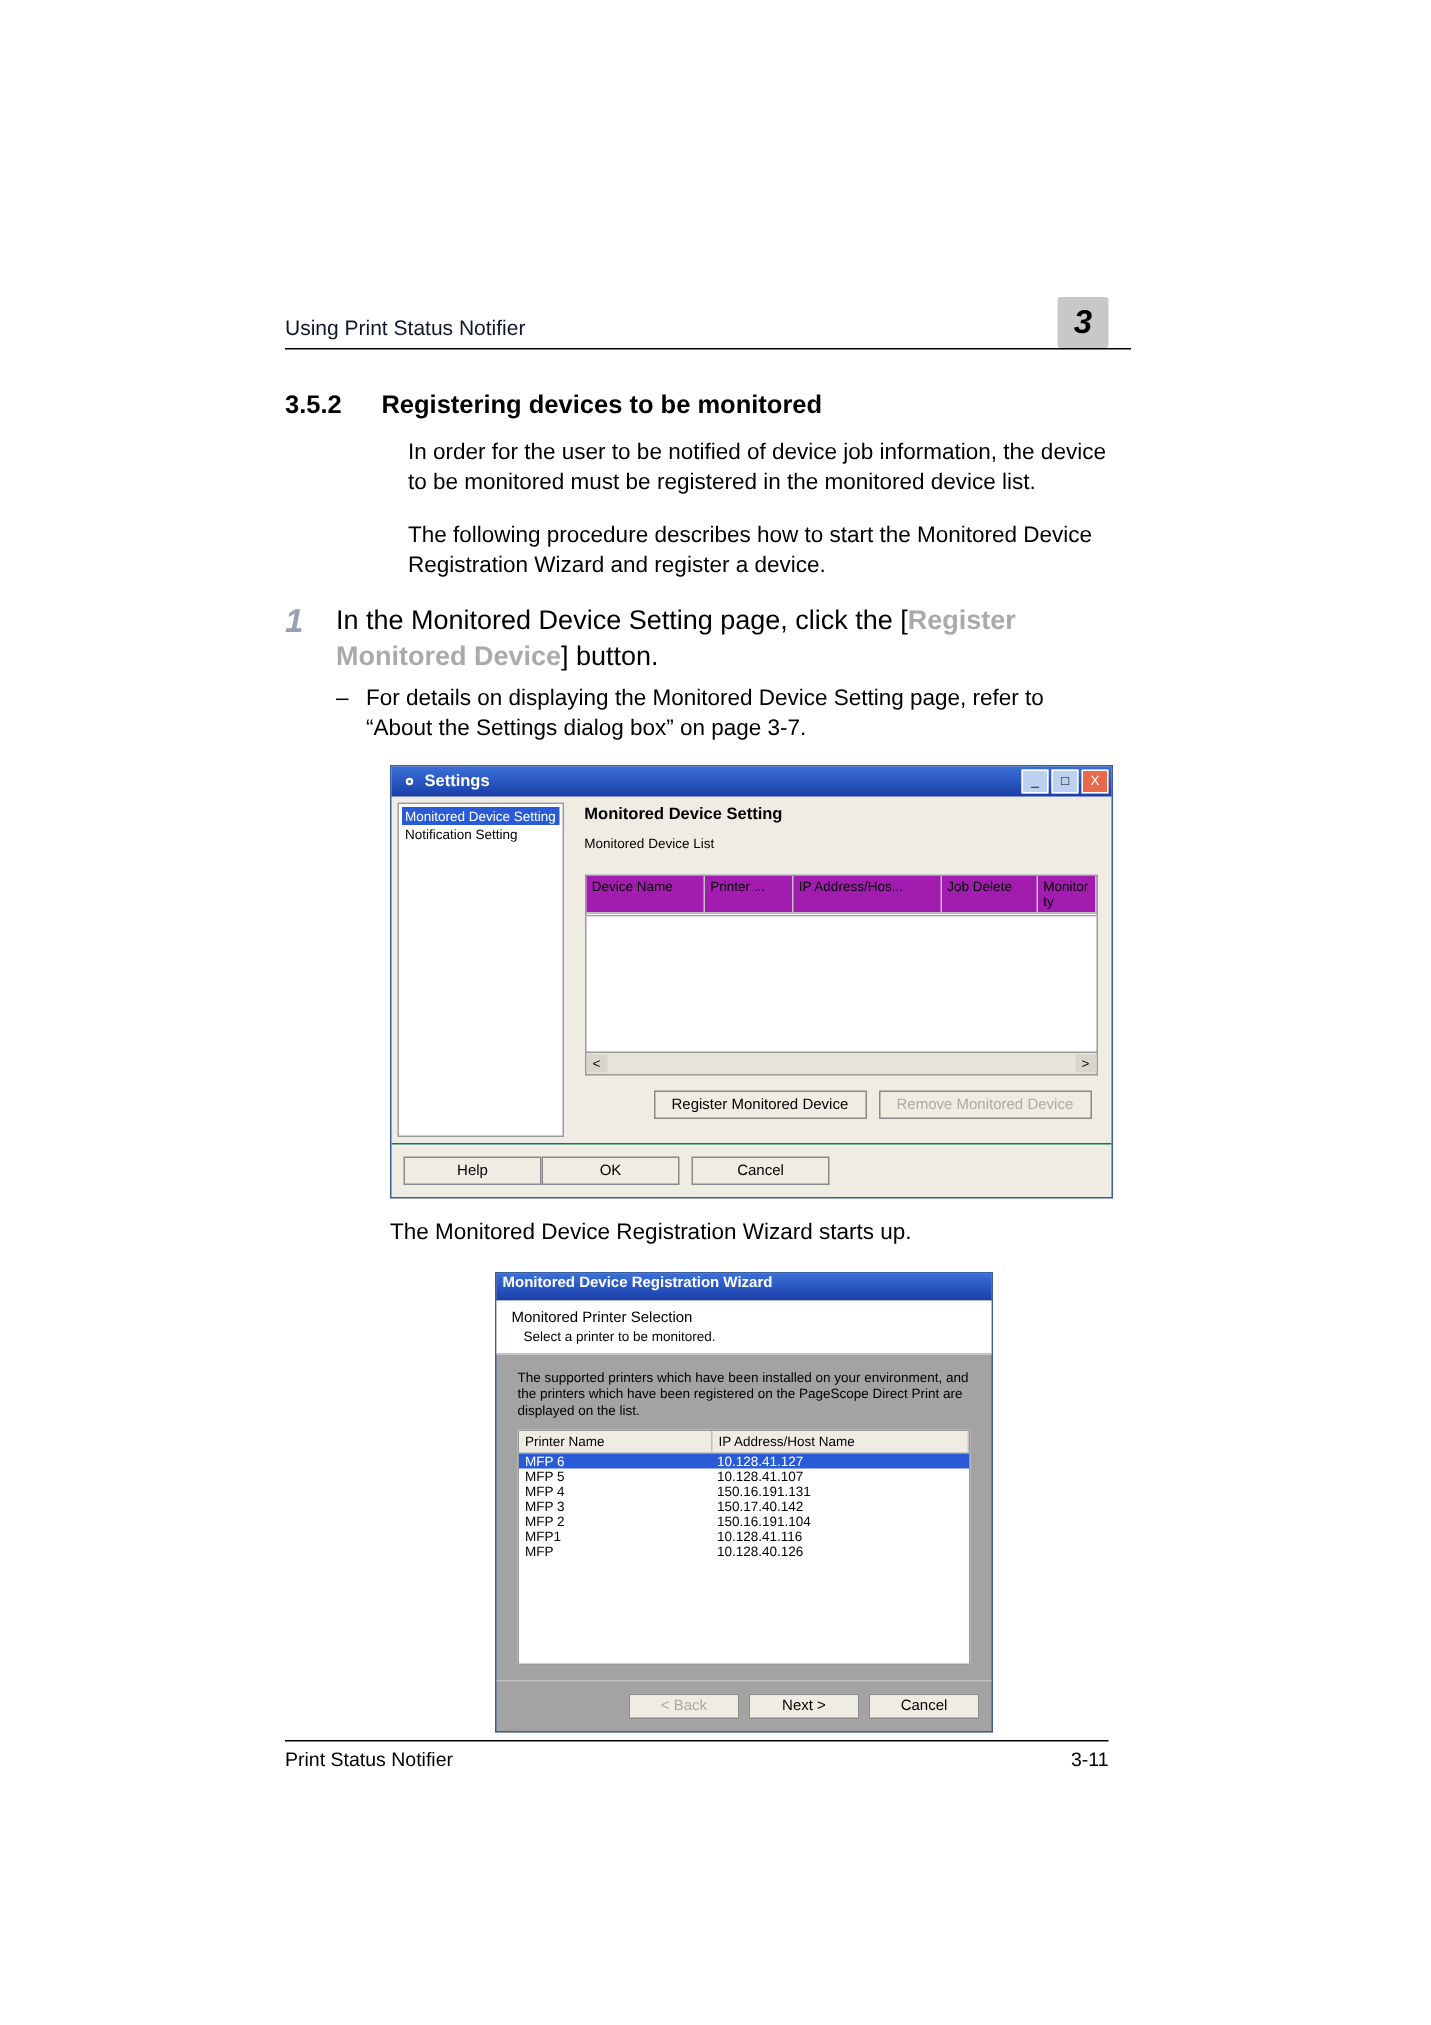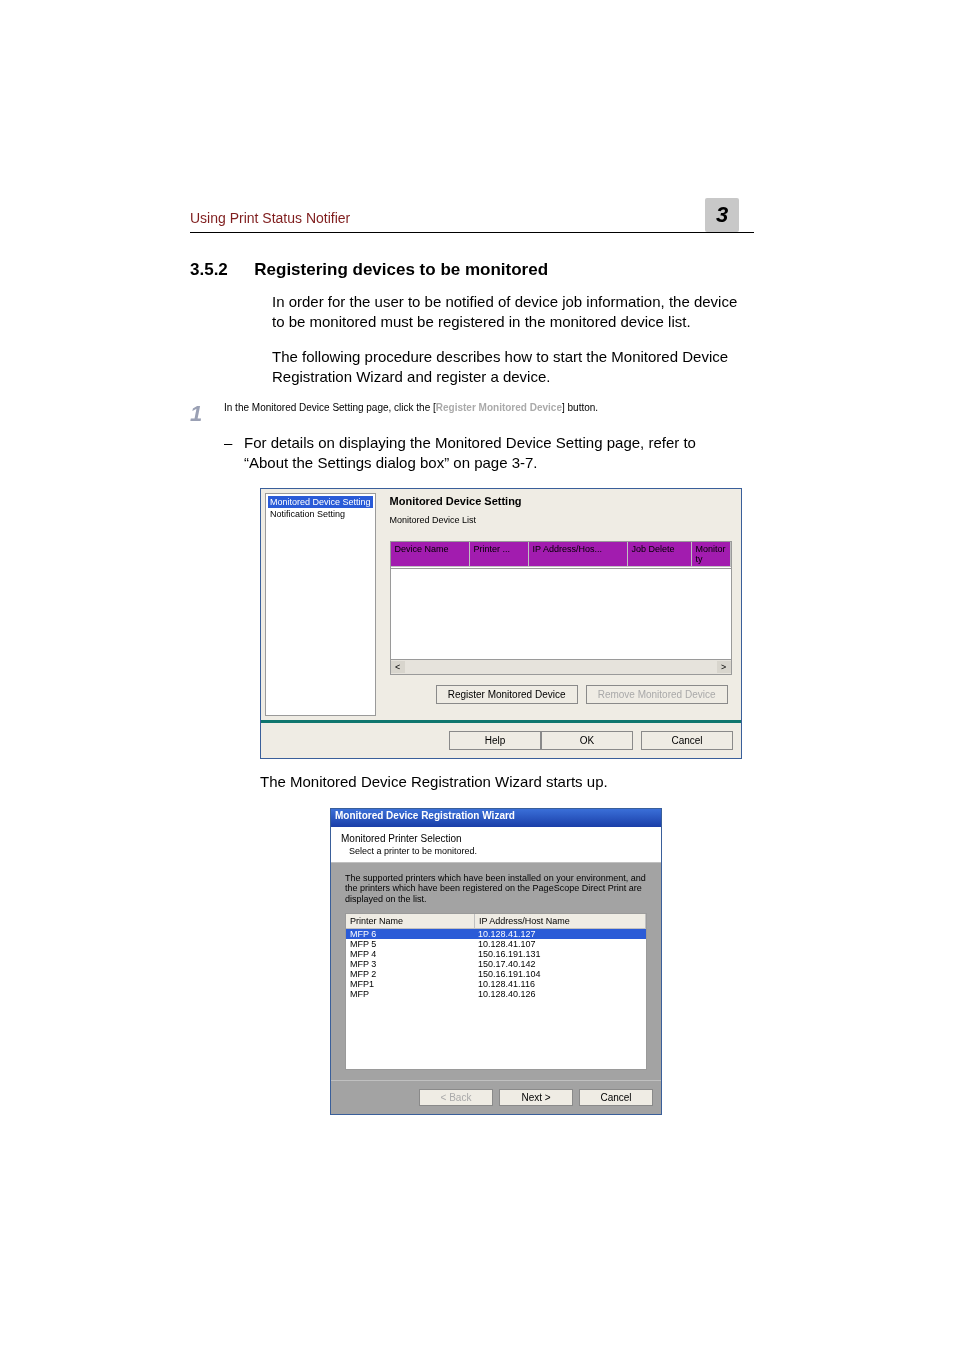--- a/index.html
+++ b/index.html
@@ -1,28 +1,28 @@
 <!DOCTYPE html>
 <html><head>
 <meta charset="utf-8">
 <style>
 html,body{margin:0;padding:0;background:#fff;font-family:Arial,Helvetica,sans-serif;color:#000}
 .page{width:954px;height:1350px;margin:0 auto;position:relative;box-sizing:border-box;padding:200px 90px 0 90px}
-.running-head{position:absolute;top:210px;left:190px;right:200px;font-size:14px;color:#7f1d1d}
+.running-head{position:absolute;top:210px;left:190px;right:200px;font-size:14px;color:#0f172a}
 .running-head .line{border-bottom:1px solid #000;position:absolute;left:0;right:0;top:22px}
 .chapnum-badge{position:absolute;top:198px;right:215px;width:34px;height:34px;background:#c8c8c8;border-radius:2px;display:flex;align-items:center;justify-content:center;font-weight:bold;font-size:22px;font-style:italic;color:#000}
 .section{position:absolute;left:190px;right:215px;top:260px}
 .sec-num{font-weight:bold;font-size:17px}
 .sec-title{font-weight:bold;font-size:17px;margin-left:22px}
 .body-col{margin-left:70px;margin-top:12px;font-size:15px;line-height:1.35}
 .body-col p{margin:0 0 14px 12px}
 .subhead{font-weight:bold;margin-top:6px}
 .step-row{display:flex;margin-top:10px}
 .step-num{width:34px;flex:0 0 34px;font-size:22px;font-weight:bold;color:#9aa0b4;font-style:italic}
-.step-text{flex:1;font-size:10px;line-height:1.35}
+.step-text{flex:1;font-size:18px;line-height:1.35}
 .step-text .ghost{color:#aaa;font-weight:bold}
 .bullet-row{display:flex;margin-top:6px;margin-left:34px;font-size:15px;line-height:1.35}
 .bullet-row .dash{flex:0 0 20px}
 .caption-line{margin-left:70px;margin-top:14px;font-size:15px}
 .dlg{margin-left:70px;margin-top:14px;border:1px solid #3a5f9a;width:480px;background:#efece4;font-family:Tahoma,Arial,sans-serif;font-size:10px;color:#000}
 .dlg .titlebar{height:20px;background:linear-gradient(#3a6fd8,#1a3ea8);display:flex;align-items:center;justify-content:space-between;padding:0 2px}
 .dlg .titlebar .ttl{color:#fff;font-weight:bold;font-size:11px;padding-left:4px;display:flex;align-items:center;gap:4px}
 .dlg .titlebar .winbtns{display:flex;gap:2px}
 .dlg .titlebar .wb{width:16px;height:14px;background:#bcd0ef;border:1px solid #fff;font-size:9px;line-height:12px;text-align:center}
 .dlg .titlebar .wb.close{background:#e86a4a;color:#fff}
@@ -35,21 +35,21 @@
 .dlg .main .mll{font-size:9px;margin-bottom:16px}
 .dlg .grid{background:#fff;border:1px solid #9a9a9a;height:26px;position:relative}
 .dlg .grid .hdr{display:flex;background:#a21caf;border-bottom:1px solid #c0c0c0;font-size:9px}
 .dlg .grid .hdr span{border-right:1px solid #c0c0c0;padding:2px 4px}
 .dlg .gridspace{height:90px;background:#fff;border:1px solid #9a9a9a;border-top:none;position:relative}
 .dlg .hscroll{height:14px;background:#e6e3dc;border:1px solid #9a9a9a;border-top:none;display:flex;justify-content:space-between;align-items:center}
 .dlg .hscroll .arr{width:14px;height:12px;background:#d8d5cd;text-align:center;font-size:9px;line-height:12px}
 .dlg .btnrow{display:flex;gap:8px;justify-content:flex-end;margin:10px 4px}
 .dlg .btn{border:1px solid #8a8a8a;background:#efece4;padding:3px 10px;font-size:10px;min-width:120px;text-align:center}
 .dlg .btn.disabled{color:#a9a9a9}
-.dlg .bottombar{border-top:3px solid #0f766e;padding:8px;display:flex;justify-content:flex-end}
+.dlg .bottombar{border-top:1px solid #0f766e;padding:8px;display:flex;justify-content:flex-start}
 .dlg .bottombar .right{display:flex;gap:8px}
 .dlg .bottombar .btn{min-width:70px}
 .wiz{margin-left:140px;margin-top:18px;border:1px solid #3a5f9a;width:330px;background:#a3a3a3;font-family:Tahoma,Arial,sans-serif;font-size:9px}
 .wiz .titlebar{height:16px;background:linear-gradient(#3a6fd8,#1a3ea8);color:#fff;font-weight:bold;font-size:10px;padding:1px 4px}
 .wiz .hdr{background:#fff;border-bottom:1px solid #c0c0c0;padding:6px 10px}
 .wiz .hdr .h1{font-weight:normal;font-size:10px}
 .wiz .hdr .h2{font-size:9px;margin-top:2px;margin-left:8px}
 .wiz .wb{padding:10px 14px}
 .wiz .desc{font-size:9px;line-height:1.2;margin-bottom:8px}
 .wiz .list{background:#fff;border:1px solid #9a9a9a}
@@ -93,20 +93,34 @@
       <div class="step-text">
         <span>In the Monitored Device Setting page, click the [</span><span class="ghost">Register Monitored Device</span><span>] button.</span>
       </div>
     </div>
     <div class="bullet-row">
       <div class="dash">–</div>
       <div>For details on displaying the Monitored Device Setting page, refer to “About the Settings dialog box” on page 3-7.</div>
     </div>
 
     <div class="dlg">
+      <div class="titlebar">
+        <div class="ttl">
+          <svg class="gear" viewBox="0 0 24 24">
+              <circle cx="12" cy="12" r="5" fill="#fff"></circle>
+              <circle cx="12" cy="12" r="2" fill="#2a5bd7"></circle>
+            </svg>
+          <span>Settings</span>
+        </div>
+        <div class="winbtns">
+          <div class="wb">_</div>
+          <div class="wb">□</div>
+          <div class="wb close">X</div>
+        </div>
+      </div>
       <div class="body">
         <div class="tree">
           <div class="item sel">Monitored Device Setting</div>
           <div class="item">Notification Setting</div>
         </div>
         <div class="main">
           <div class="mh">Monitored Device Setting</div>
           <div class="mll">Monitored Device List</div>
           <div class="grid">
             <div class="hdr">
@@ -187,13 +201,17 @@
       </div>
       <div class="btnbar">
         <div class="btn disabled">&lt; Back</div>
         <div class="btn">Next &gt;</div>
         <div class="btn">Cancel</div>
       </div>
     </div>
 
   </div>
 
+  <div class="footer">
+    <span>Print Status Notifier</span>
+    <span>3-11</span>
+  </div>
 </div>
 
 </body></html>

